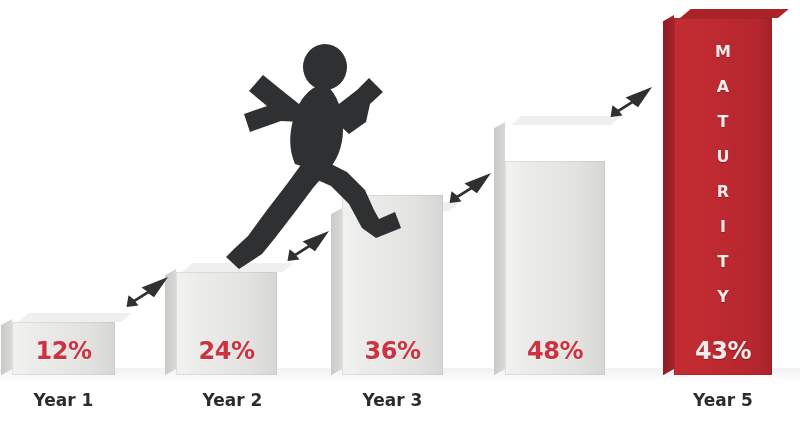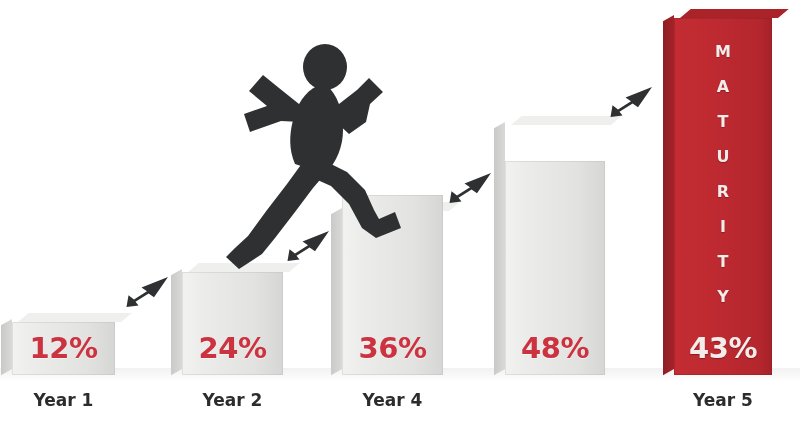--- a/index.html
+++ b/index.html
@@ -76,21 +76,21 @@
 
   
   .pct {
     position: absolute;
     left: 0;
     width: 100%;
     text-align: center;
     bottom: 10px;
     font-family: "DejaVu Sans", sans-serif;
     font-weight: bold;
-    font-size: 29px;
+    font-size: 24px;
     letter-spacing: -0.5px;
     color: #cc3340;
     text-shadow: 0 1px 0 rgba(255,255,255,0.55);
   }
   .pct.onred {
     color: #f3eceb;
     text-shadow: 0 1px 1px rgba(90,15,20,0.55);
   }
 
   
@@ -148,21 +148,21 @@
   <div class="floor"></div>
 
   <div class="bar-group" id="g0" style="left: 12px; width: 103px; height: 53px;">
     <div class="bar-side" style="left: -11px; height: 50px;"></div>
     <div class="bar-top" style="left: 6px; width: 103px; bottom: 53px;"></div>
     <div class="bar-front" style="height: 53px;">
       <div class="pct">12%</div>
     </div>
   </div>
 
-  <div class="bar-group" id="g1" style="left: 182px; width: 101px; height: 103px;">
+  <div class="bar-group" id="g1" style="left: 176px; width: 101px; height: 103px;">
     <div class="bar-side" style="left: -11px; height: 100px;"></div>
     <div class="bar-top" style="left: 6px; width: 101px; bottom: 103px;"></div>
     <div class="bar-front" style="height: 103px;">
       <div class="pct">24%</div>
     </div>
   </div>
 
   <div class="bar-group" id="g2" style="left: 342px; width: 101px; height: 164px;">
     <div class="bar-side" style="left: -11px; height: 161px;"></div>
     <div class="bar-top" style="left: 6px; width: 101px; bottom: 164px;"></div>
@@ -192,21 +192,21 @@
           <span>I</span>
           <span>T</span>
           <span>Y</span>
         </div>
       <div class="pct onred">43%</div>
     </div>
   </div>
 
   <div class="year" id="y0" style="left: -6px; width: 139px;">Year 1</div>
   <div class="year" id="y1" style="left: 164px; width: 137px;">Year 2</div>
-  <div class="year" id="y2" style="left: 324px; width: 137px;">Year 4</div>
+  <div class="year" id="y2" style="left: 324px; width: 137px;">Year 3</div>
   <div class="year" id="y4" style="left: 656px; width: 134px; text-align: center;">Year 5</div>
 
   <div class="arrow" id="a0" style="left: 124px; top: 274px;">
     <svg viewBox="0 0 46 36" xmlns="http://www.w3.org/2000/svg">
       <path d="M44 3 L17.5 13.5 L23 17.2 L10 25.5 L4.5 21.2 L2.5 33 L14.5 31.5 L11.5 27.8 L24.6 19.5 L30 23.2 Z" fill="#2f3031"></path>
     </svg>
   </div>
   <div class="arrow" id="a1" style="left: 285px; top: 228px;">
     <svg viewBox="0 0 46 36" xmlns="http://www.w3.org/2000/svg">
       <path d="M44 3 L17.5 13.5 L23 17.2 L10 25.5 L4.5 21.2 L2.5 33 L14.5 31.5 L11.5 27.8 L24.6 19.5 L30 23.2 Z" fill="#2f3031"></path>

